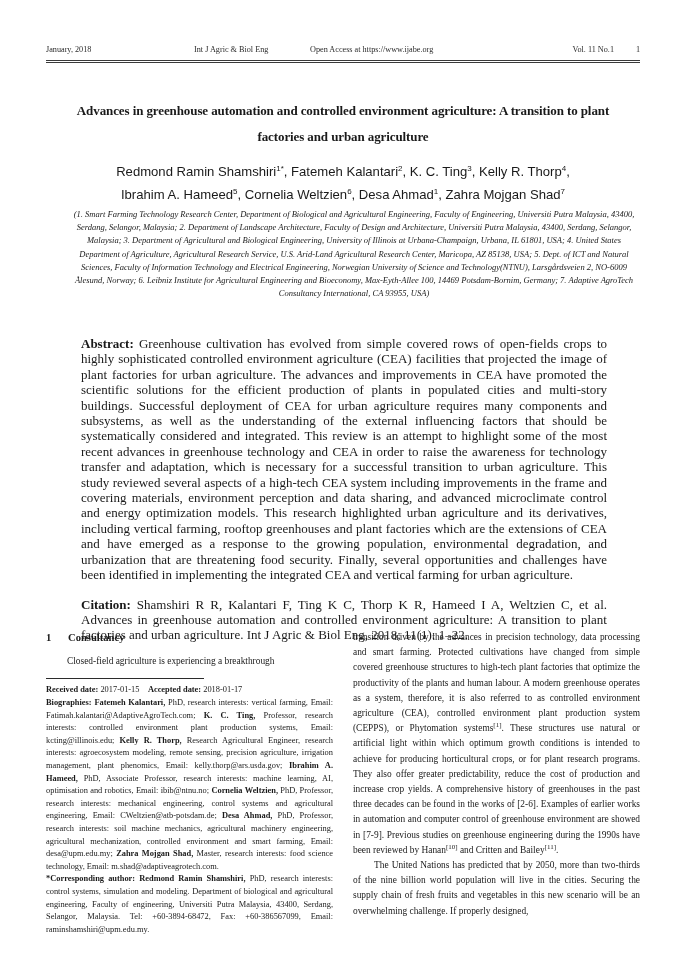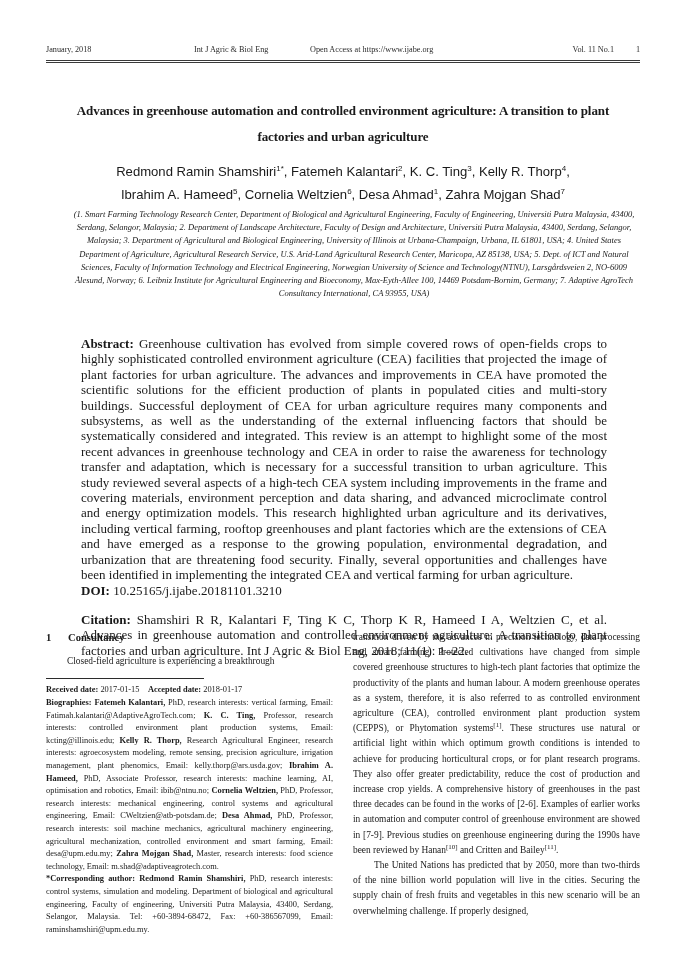--- a/index.html
+++ b/index.html
@@ -174,24 +174,20 @@
     <div><span id="au1">Redmond Ramin Shamshiri<sup>1*</sup>, Fatemeh Kalantari<sup>2</sup>, K. C. Ting<sup>3</sup>, Kelly R. Thorp<sup>4</sup>,</span></div>
     <div><span id="au2">Ibrahim A. Hameed<sup>5</sup>, Cornelia Weltzien<sup>6</sup>, Desa Ahmad<sup>1</sup>, Zahra Mojgan Shad<sup>7</sup></span></div>
   </div>
 
   <div class="affiliations">(1. Smart Farming Technology Research Center, Department of Biological and Agricultural Engineering, Faculty of Engineering, Universiti Putra Malaysia, 43400, Serdang, Selangor, Malaysia;   2. Department of Landscape Architecture, Faculty of Design and Architecture, Universiti Putra Malaysia, 43400, Serdang, Selangor, Malaysia;   3. Department of Agricultural and Biological Engineering, University of Illinois at Urbana-Champaign, Urbana, IL 61801, USA;   4. United States Department of Agriculture, Agricultural Research Service, U.S. Arid-Land Agricultural Research Center, Maricopa, AZ 85138, USA;   5. Dept. of ICT and Natural Sciences, Faculty of Information Technology and Electrical Engineering, Norwegian University of Science and Technology(NTNU), Larsgårdsveien 2, NO-6009 Ålesund, Norway;   6. Leibniz Institute for Agricultural Engineering and Bioeconomy, Max-Eyth-Allee 100, 14469 Potsdam-Bornim, Germany;   7. Adaptive AgroTech Consultancy International, CA 93955, USA)</div>
 
   <div class="abstract-block">
     <div class="abstract-para">
       <b>Abstract:</b>
       <span>Greenhouse cultivation has evolved from simple covered rows of open-fields crops to highly sophisticated controlled environment agriculture (CEA) facilities that projected the image of plant factories for urban agriculture.   The advances and improvements in CEA have promoted the scientific solutions for the efficient production of plants in populated cities and multi-story buildings.   Successful deployment of CEA for urban agriculture requires many components and subsystems, as well as the understanding of the external influencing factors that should be systematically considered and integrated.   This review is an attempt to highlight some of the most recent advances in greenhouse technology and CEA in order to raise the awareness for technology transfer and adaptation, which is necessary for a successful transition to urban agriculture.   This study reviewed several aspects of a high-tech CEA system including improvements in the frame and covering materials, environment perception and data sharing, and advanced microclimate control and energy optimization models.   This research highlighted urban agriculture and its derivatives, including vertical farming, rooftop greenhouses and plant factories which are the extensions of CEA and have emerged as a response to the growing population, environmental degradation, and urbanization that are threatening food security.   Finally, several opportunities and challenges have been identified in implementing the integrated CEA and vertical farming for urban agriculture.</span>
-    </div>
-    <div class="doi-line">
-      <b>DOI:</b>
-      <span>10.25165/j.ijabe.20181101.3210</span>
     </div>
     <div class="citation-block">
       <b>Citation:</b>
       <span>Shamshiri R R, Kalantari F, Ting K C, Thorp K R, Hameed I A, Weltzien C, et al.   Advances in greenhouse automation and controlled environment agriculture: A transition to plant factories and urban agriculture.   Int J Agric &amp; Biol Eng, 2018; 11(1): 1–22.</span>
     </div>
   </div>
 
   <div class="col col-left">
     <div class="sec-head">
       <span class="sec-num">1</span>

